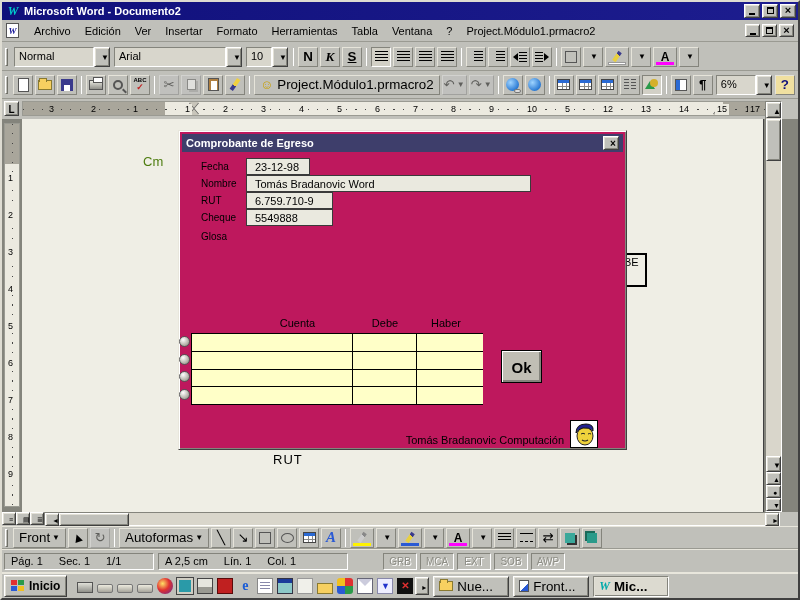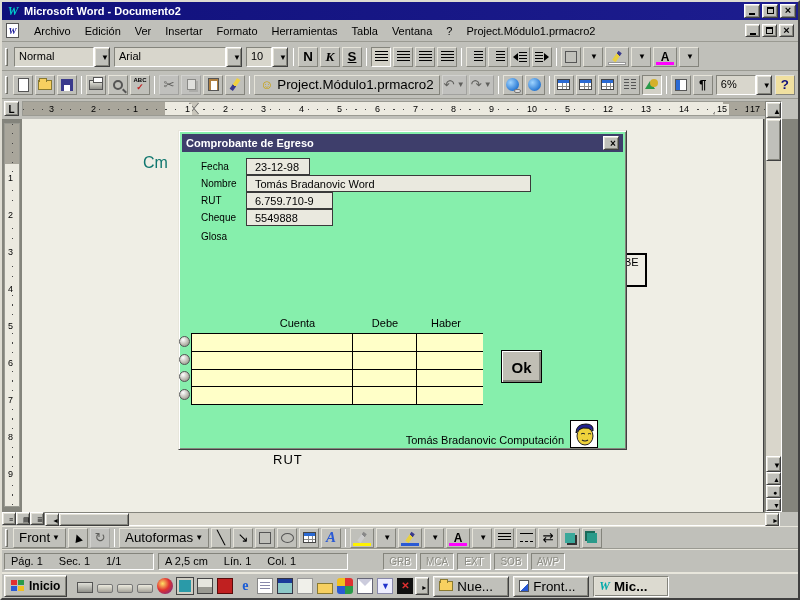--- a/index.html
+++ b/index.html
@@ -87,36 +87,36 @@
   .ind-first{left:166px;top:0;border-left:5px solid transparent;border-right:5px solid transparent;border-top:6px solid #c8c5ba;filter:drop-shadow(0 1px 0 #555);}
   .ind-hang{left:166px;bottom:0;border-left:5px solid transparent;border-right:5px solid transparent;border-bottom:6px solid #c8c5ba;filter:drop-shadow(0 -1px 0 #555);}
   .ind-right{left:690px;bottom:0;border-left:5px solid transparent;border-right:5px solid transparent;border-bottom:6px solid #c8c5ba;filter:drop-shadow(0 -1px 0 #555);}
   
   .docarea{position:absolute;left:0;top:117px;width:796px;height:393px;background:#84847C;}
   .vruler{position:absolute;left:2px;top:4px;width:16px;height:384px;background:#ECEAE0;border:1px solid #9a9a92;}
   .vruler .dark-top{position:absolute;left:0;top:0;width:100%;height:40px;background:#A9A69B;}
   .vruler .vticks{position:absolute;top:0;bottom:0;left:7px;width:1px;background:repeating-linear-gradient(to bottom,#444 0 1px,transparent 1px 9.5px);}
   .vnum{position:absolute;left:3px;font-size:9px;background:#ECEAE0;padding:1px 0;}
   .page{position:absolute;left:20px;top:0;width:742px;height:393px;background:#EFEEE5;border-right:1px solid #404040;}
-  .faint{position:absolute;left:121px;top:35px;color:#0f766e;font-size:16px;}
+  .faint{position:absolute;left:121px;top:35px;color:#4d7c0f;font-size:13px;}
   .bebox{position:absolute;left:598px;top:134px;width:27px;height:34px;background:#EFEEE5;border:2px solid #000;font-size:11px;padding:1px 2px;}
   .doc-rut{position:absolute;left:251px;top:333px;font-size:13px;letter-spacing:1px;}
   
   .vscroll{position:absolute;right:16px;top:99px;width:17px;height:411px;background:#d9d6cb;display:flex;flex-direction:column;}
   .sb{height:16px;text-align:center;font-size:8px;line-height:15px;flex:none;}
   .vthumb{height:42px;flex:none;margin-top:1px;}
   .vfill{flex:1;}
   .sb.mini2{height:13px;font-size:7px;line-height:12px;}
   .hscrollrow{position:absolute;left:0;top:510px;width:796px;height:14px;background:#C0C0BA;display:flex;}
   .viewbtn{width:14px;height:13px;font-size:7px;line-height:12px;text-align:center;flex:none;}
   .hs{background:#d9d6cb;display:flex;flex:1;}
   .hthumb{width:70px;height:13px;flex:none;}
   .hfill{flex:1;}
   
-  .dialog{position:absolute;left:176px;top:128px;width:449px;height:320px;background:#86efac;border:1px solid;border-color:#e8e6dc #404040 #404040 #e8e6dc;box-shadow:inset 1px 1px 0 #fff,inset -1px -1px 0 #84847c;z-index:10;}
+  .dialog{position:absolute;left:176px;top:128px;width:449px;height:320px;background:#be185d;border:1px solid;border-color:#e8e6dc #404040 #404040 #e8e6dc;box-shadow:inset 1px 1px 0 #fff,inset -1px -1px 0 #84847c;z-index:10;}
   .dtitle{position:absolute;left:3px;top:3px;right:3px;height:18px;background:#3E3E6B;color:#fff;font-weight:bold;display:flex;align-items:center;padding:0 4px;}
   .dtitle .t{flex:1;}
   .dclose{width:16px;height:14px;font:bold 10px/12px "Liberation Sans",sans-serif;text-align:center;color:#000;}
   .dlabel{position:absolute;left:22px;font-size:10px;}
   .dfield{position:absolute;background:#EAE9DF;border:1px solid #3a3a3a;height:17px;padding:2px 4px 0 8px;font-size:11px;}
   .dglosa{position:absolute;left:67px;top:93px;width:306px;height:64px;background:#EAE9DF;border:1px solid #3a3a3a;padding:3px 5px;font-size:11px;line-height:14px;}
   .thead{position:absolute;top:186px;font-size:11px;}
   .grid{position:absolute;left:12px;top:202px;width:292px;height:72px;background:#000;border:1px solid #000;display:grid;grid-template-columns:160px 63px 66px;grid-template-rows:repeat(4,1fr);gap:1px;}
   .cell{background:#FFFFC8;}
   .radio{position:absolute;left:0;width:11px;height:11px;border-radius:50%;background:radial-gradient(circle at 35% 30%,#fff,#b8b6ac 60%,#84847c);border:1px solid #555;}

